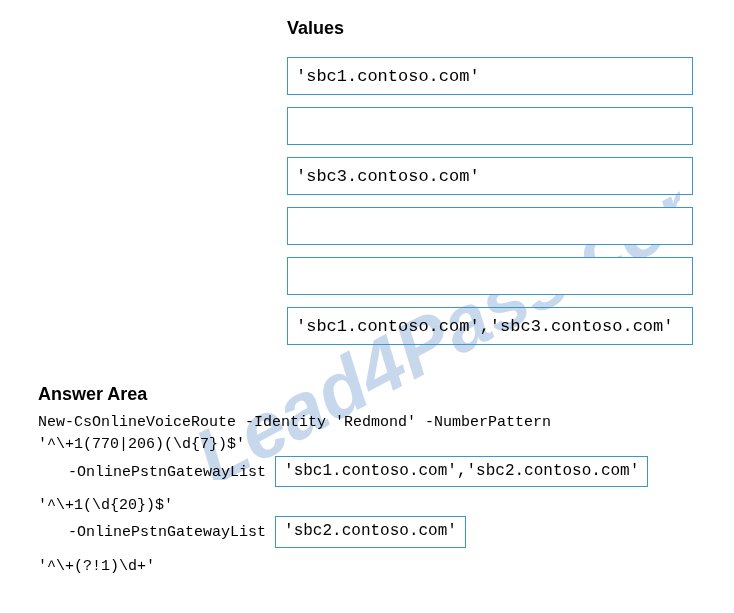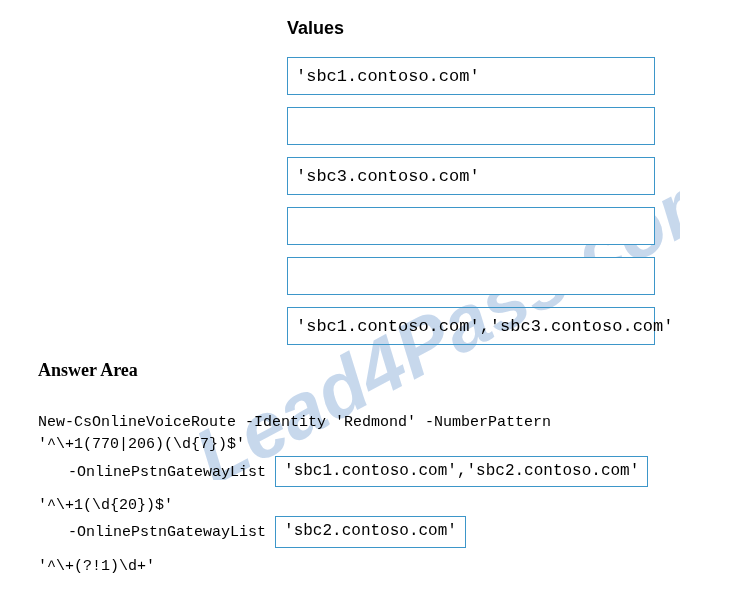--- a/index.html
+++ b/index.html
@@ -17,41 +17,40 @@
       left: 287px;
     }
     .values-heading {
       font-size: 18px;
       font-weight: bold;
       color: #000;
       margin-bottom: 18px;
     }
     .value-box {
       border: 1px solid #3d96c9;
-      width: 368px;
+      width: 406px;
       height: 38px;
       display: flex;
       align-items: center;
       padding: 0 8px;
       margin-bottom: 12px;
       font-family: "Courier New", monospace;
       font-size: 17px;
       color: #000;
     }
     .value-box.empty {
       background: #fff;
     }
     .answer-heading {
       position: absolute;
-      top: 360px;
+      top: 384px;
       left: 38px;
       font-size: 18px;
       font-weight: bold;
       color: #000;
-      font-family: Liberation Serif, serif;
     }
     .answer-area {
       position: absolute;
       top: 412px;
       left: 38px;
       width: 670px;
       font-family: "Courier New", monospace;
       font-size: 15px;
       color: #000;
       line-height: 1.45;

